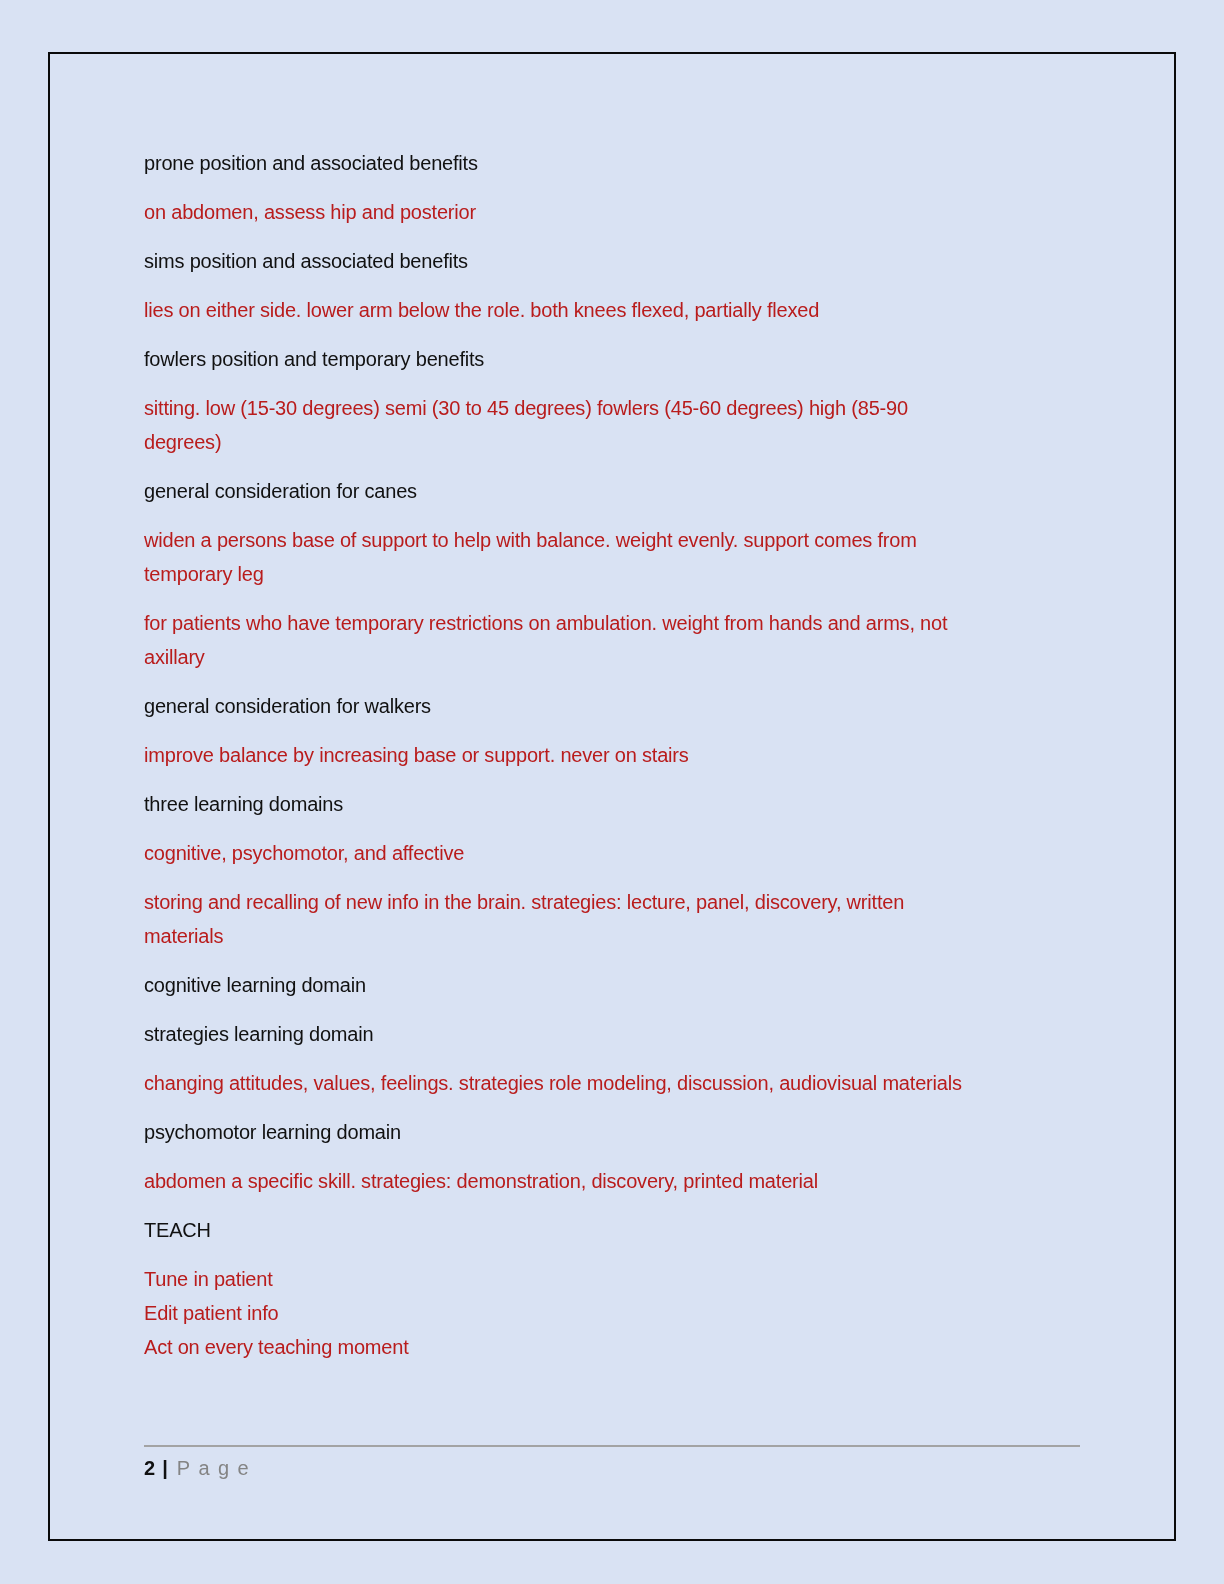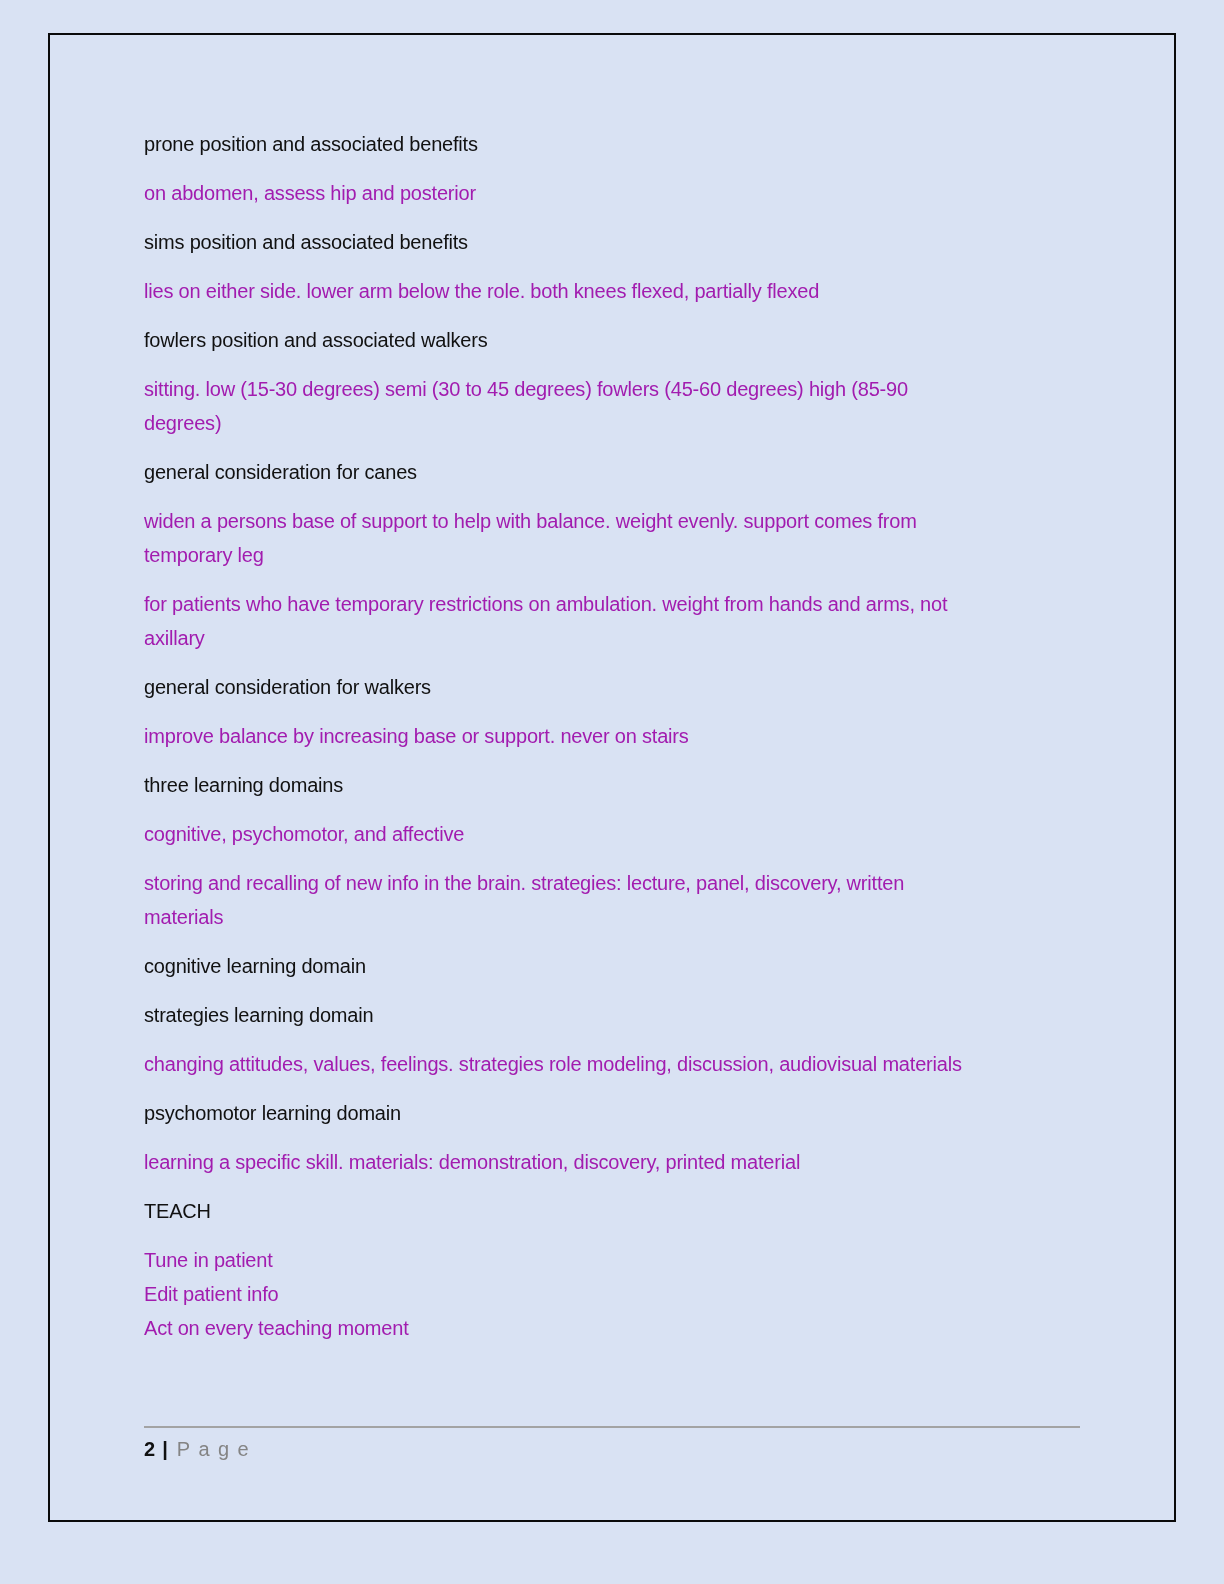--- a/index.html
+++ b/index.html
@@ -6,39 +6,39 @@
   html, body {
     width: 1224px;
     height: 1584px;
     background: #d9e2f3;
     font-family: "Liberation Sans", "DejaVu Sans", sans-serif;
     overflow: hidden;
   }
   .page-frame {
     position: absolute;
     left: 48px;
-    top: 33px;
+    top: 52px;
     width: 1128px;
     height: 1489px;
     border: 2px solid #0a0a0a;
     display: flex;
     flex-direction: column;
   }
   .content {
     padding: 92px 93px 0 94px;
   }
   .para {
     font-size: 20px;
     line-height: 34px;
     letter-spacing: -0.2px;
     margin-bottom: 15px;
   }
   .para:last-child { margin-bottom: 14px; }
   .question { color: #111111; }
-  .answer { color: #a21caf; }
+  .answer { color: #b91c1c; }
   .footer {
     margin: auto 94px 0 94px;
     border-top: 2px solid #a3a3a3;
     padding-top: 8px;
     margin-bottom: 58px;
     font-size: 20px;
     line-height: 26px;
   }
   .footer .pnum {
     color: #111111;
@@ -59,21 +59,21 @@
 
 <div class="page-frame">
   <div class="content">
 
     <div class="para question">prone position and associated benefits</div>
     <div class="para answer">on abdomen, assess hip and posterior</div>
 
     <div class="para question">sims position and associated benefits</div>
     <div class="para answer">lies on either side. lower arm below the role. both knees flexed, partially flexed</div>
 
-    <div class="para question">fowlers position and associated walkers</div>
+    <div class="para question">fowlers position and temporary benefits</div>
     <div class="para answer">
       <div>sitting. low (15-30 degrees) semi (30 to 45 degrees) fowlers (45-60 degrees) high (85-90</div>
       <div>degrees)</div>
     </div>
 
     <div class="para question">general consideration for canes</div>
     <div class="para answer">
       <div>widen a persons base of support to help with balance. weight evenly. support comes from</div>
       <div>temporary leg</div>
     </div>
@@ -92,21 +92,21 @@
     <div class="para answer">
       <div>storing and recalling of new info in the brain. strategies: lecture, panel, discovery, written</div>
       <div>materials</div>
     </div>
     <div class="para question">cognitive learning domain</div>
 
     <div class="para question">strategies learning domain</div>
     <div class="para answer">changing attitudes, values, feelings. strategies role modeling, discussion, audiovisual materials</div>
 
     <div class="para question">psychomotor learning domain</div>
-    <div class="para answer">learning a specific skill. materials: demonstration, discovery, printed material</div>
+    <div class="para answer">abdomen a specific skill. strategies: demonstration, discovery, printed material</div>
 
     <div class="para question">TEACH</div>
     <div class="para answer">
       <div>Tune in patient</div>
       <div>Edit patient info</div>
       <div>Act on every teaching moment</div>
     </div>
 
   </div>
 

